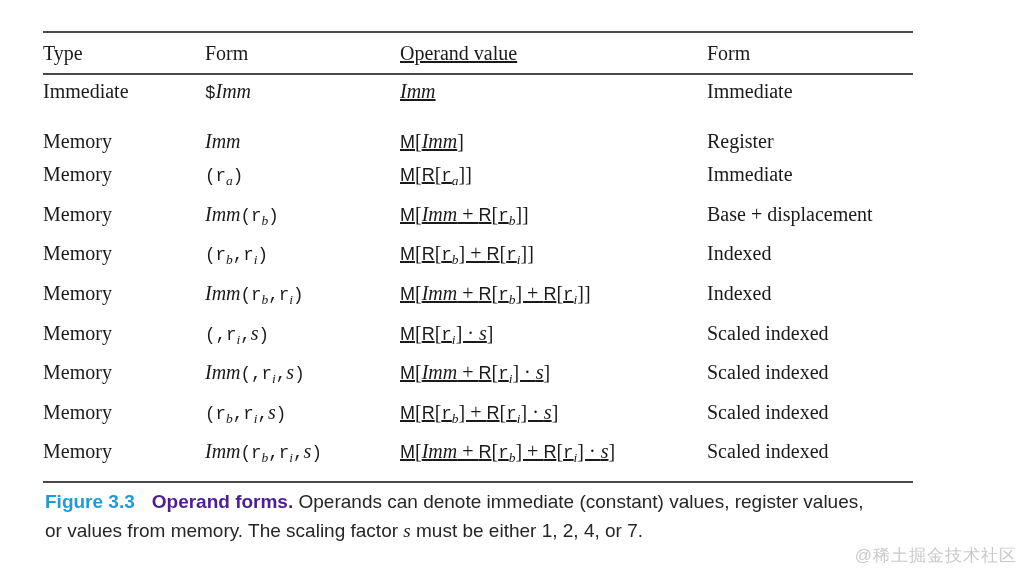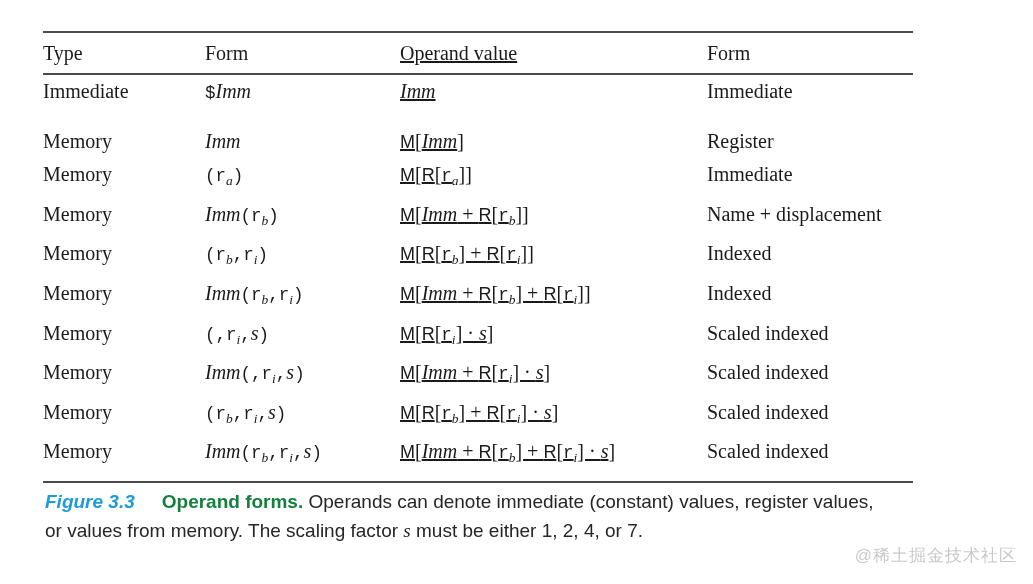--- a/index.html
+++ b/index.html
@@ -44,22 +44,22 @@
   .sg-tt  { font-family: "Liberation Mono", monospace; font-size: 17.5px; }
   .sg-sf  { font-family: "Liberation Sans", sans-serif; font-size: 18px; }
   .sg-sub { font-family: "Liberation Serif", serif; font-style: italic;
             font-size: 13.5px; vertical-align: -4px; letter-spacing: 0; }
 
   .caption {
     position: absolute; left: 45px; top: 487px; width: 838px;
     font-family: "Liberation Sans", sans-serif;
     font-size: 19px; line-height: 29px; color: #262626;
   }
-  .caption .fig-label { font-weight: bold; margin-right: 27px; font-style: italic; }
-  .caption .fig-title { font-weight: bold; color: #15803d; }
+  .caption .fig-label { font-weight: bold; margin-right: 17px; }
+  .caption .fig-title { font-weight: bold; color: #4c1d95; }
   .caption .var-s { font-family: "Liberation Serif", serif; font-style: italic; }
 
   .watermark {
     position: absolute; right: 16px; top: 544px;
     font-family: "Liberation Sans", sans-serif;
     font-size: 17px; letter-spacing: 1px;
   }
 </style>
 </head>
 <body>
@@ -90,21 +90,21 @@
         <tr>
           <td class="c1">Memory</td>
           <td class="c2"><span class="sg-tt">(r</span><span class="sg-sub">a</span><span class="sg-tt">)</span></td>
           <td class="c3"><span class="sg-sf">M</span><span class="sg-rm">[</span><span class="sg-sf">R</span><span class="sg-rm">[</span><span class="sg-tt">r</span><span class="sg-sub">a</span><span class="sg-rm">]]</span></td>
           <td class="c4">Immediate</td>
         </tr>
         <tr>
           <td class="c1">Memory</td>
           <td class="c2"><span class="sg-it">Imm</span><span class="sg-tt">(r</span><span class="sg-sub">b</span><span class="sg-tt">)</span></td>
           <td class="c3"><span class="sg-sf">M</span><span class="sg-rm">[</span><span class="sg-it">Imm</span><span class="sg-rm"> + </span><span class="sg-sf">R</span><span class="sg-rm">[</span><span class="sg-tt">r</span><span class="sg-sub">b</span><span class="sg-rm">]]</span></td>
-          <td class="c4">Name + displacement</td>
+          <td class="c4">Base + displacement</td>
         </tr>
         <tr>
           <td class="c1">Memory</td>
           <td class="c2"><span class="sg-tt">(r</span><span class="sg-sub">b</span><span class="sg-tt">,r</span><span class="sg-sub">i</span><span class="sg-tt">)</span></td>
           <td class="c3"><span class="sg-sf">M</span><span class="sg-rm">[</span><span class="sg-sf">R</span><span class="sg-rm">[</span><span class="sg-tt">r</span><span class="sg-sub">b</span><span class="sg-rm">] + </span><span class="sg-sf">R</span><span class="sg-rm">[</span><span class="sg-tt">r</span><span class="sg-sub">i</span><span class="sg-rm">]]</span></td>
           <td class="c4">Indexed</td>
         </tr>
         <tr>
           <td class="c1">Memory</td>
           <td class="c2"><span class="sg-it">Imm</span><span class="sg-tt">(r</span><span class="sg-sub">b</span><span class="sg-tt">,r</span><span class="sg-sub">i</span><span class="sg-tt">)</span></td>

